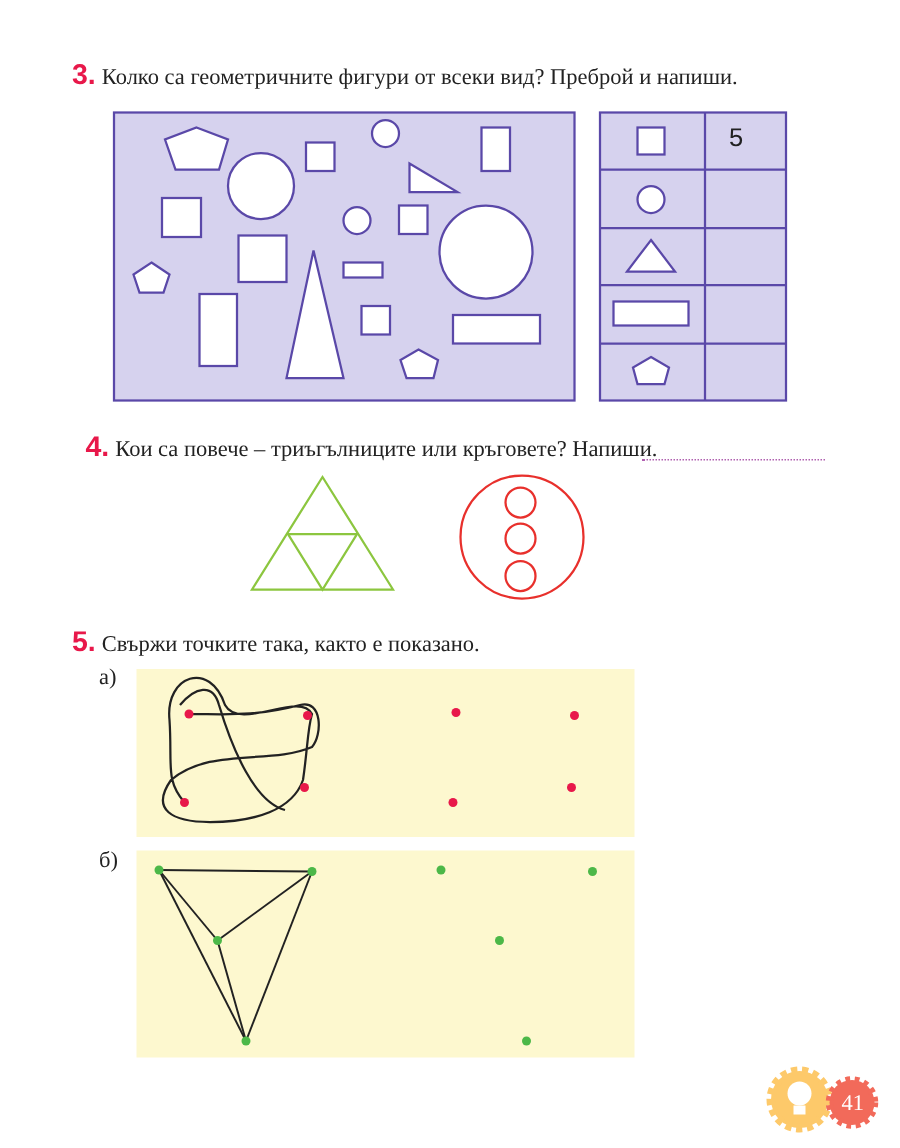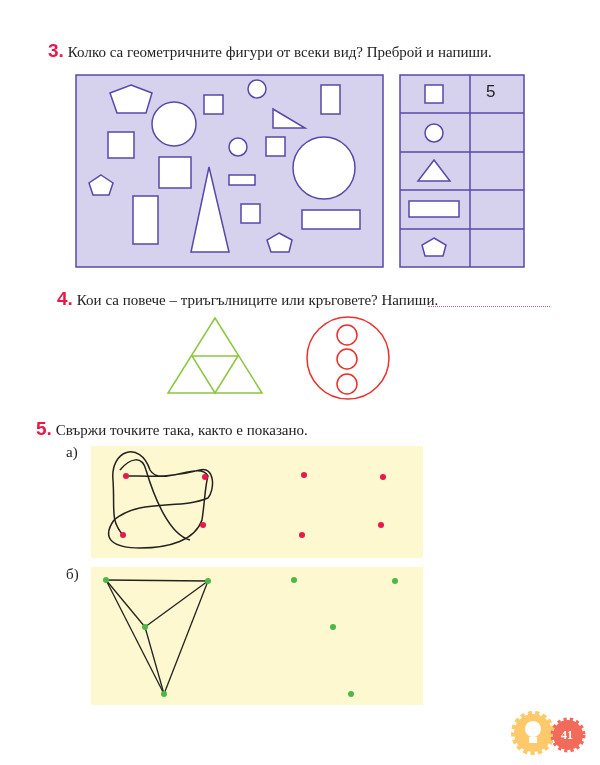--- a/index.html
+++ b/index.html
@@ -2,21 +2,21 @@
 <html><head>
 <meta charset="utf-8">
 <style>
   html, body { margin:0; padding:0; background:#ffffff; }
   body { width:600px; height:765px; position:relative; overflow:hidden; font-family:"Liberation Serif","DejaVu Serif",serif; color:#222; }
   .task { position:absolute; font-size:15px; }
   .num { color:#e8184a; font-weight:bold; font-family:"Liberation Sans","DejaVu Sans",sans-serif; font-size:19px; margin-right:4px; }
   svg { position:absolute; left:0; top:0; }
   .label { position:absolute; font-size:15px; }
   .dotted { position:absolute; border-bottom:1.5px dotted #b060b0; }
-  .pagenum { position:absolute; font-family:"Liberation Serif",serif; font-weight:bold; font-size:12px; color:#fff; }
+  .pagenum { position:absolute; font-family:"Liberation Serif",serif; font-weight:normal; font-size:15px; color:#fff; }
 </style>
 </head>
 <body>
 
 <div class="task" style="left:48px; top:40px;text-align:center;">
   <span class="num">3.</span><span>Колко са геометричните фигури от всеки вид? Преброй и напиши.</span>
 </div>
 
 <svg width="600" height="765">
   <g stroke="#5a48a8" stroke-width="1.5">
@@ -118,19 +118,19 @@
   </g>
 </svg>
 
 <div class="label" style="left:486px; top:82px; font-family:'Liberation Sans',sans-serif; font-size:17px;">5</div>
 
 <div class="task" style="left:57px; top:288px;">
   <span class="num">4.</span><span>Кои са повече – триъгълниците или кръговете? Напиши.</span>
 </div>
 <div class="dotted" style="left:428px; top:296px; width:122px; height:10px;"></div>
 
-<div class="task" style="left:36px; top:418px;">
+<div class="task" style="left:48px; top:418px;">
   <span class="num">5.</span><span>Свържи точките така, както е показано.</span>
 </div>
 <div class="label" style="left:66px; top:444px;">а)</div>
 <div class="label" style="left:66px; top:566px;">б)</div>
 
 <div class="pagenum" style="left:561px; top:728px;">41</div>
 
 </body></html>

